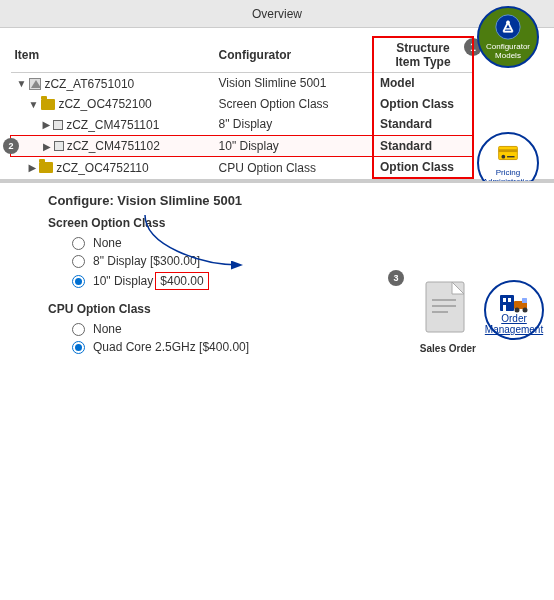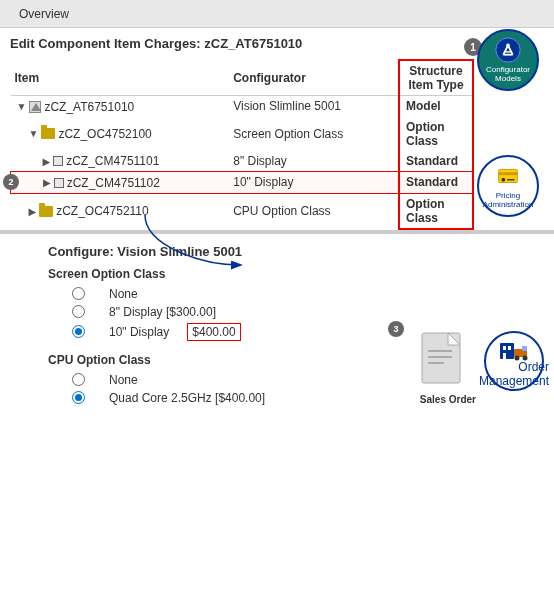--- a/index.html
+++ b/index.html
@@ -18,20 +18,21 @@
       position: relative;
     }
     
     .tab-bar {
       display: flex;
       align-items: center;
       background: #e8e8e8;
       border-bottom: 1px solid #ccc;
       padding: 0 8px;
       height: 28px;
+      flex-direction: column;
     }
     .tab {
       padding: 4px 10px;
       cursor: pointer;
       font-size: 12px;
       color: #333;
       border: 1px solid transparent;
       border-radius: 3px 3px 0 0;
       background: transparent;
       height: 28px;
@@ -169,21 +170,21 @@
       width: 75px;
       display: flex;
       flex-direction: column;
       align-items: center;
     }
     .config-icon-circle {
       width: 62px;
       height: 62px;
       border: 2px solid #003399;
       border-radius: 50%;
-      background: #0f766e;
+      background: #4d7c0f;
       display: flex;
       flex-direction: column;
       align-items: center;
       justify-content: center;
       color: #fff;
       font-size: 9px;
       text-align: center;
       cursor: pointer;
       margin-bottom: 4px;
     }
@@ -228,21 +229,20 @@
       color: #333;
       margin-bottom: 4px;
       font-size: 12px;
     }
     .option-row {
       display: flex;
       align-items: center;
       padding: 2px 0 2px 24px;
       font-size: 12px;
       color: #333;
-      gap: 16px;
     }
     .radio-btn {
       width: 13px;
       height: 13px;
       border: 1.5px solid #666;
       border-radius: 50%;
       margin-right: 8px;
       display: inline-flex;
       align-items: center;
       justify-content: center;
@@ -299,30 +299,29 @@
       <span>Overview</span>
     </div>
   </div>
 
   <div class="top-section">
 
     <div class="badge-circle" style="right: 72px; top: 10px;">
       <span>1</span>
     </div>
 
-    <div class="edit-title">Edit Component Item Charges: zCZ_AT6751010</div>
 
     <div style="display:flex; position:relative;">
       <div style="flex:1; padding-right: 70px;">
         <table class="item-table">
           <thead>
             <tr>
               <th>Item</th>
               <th>Configurator</th>
-              <th class="structure-col-header" style="text-align:center; width:74px; padding: 3px 4px;">
+              <th class="structure-col-header" style="text-align:center; width:100px; padding: 3px 4px;">
                 <span>Structure<br>Item Type</span>
               </th>
             </tr>
           </thead>
           <tbody>
 
             <tr>
               <td>
                 <span class="indent-0" style="display:inline-flex;align-items:center;">
 
@@ -470,21 +469,21 @@
 
       <div class="option-row">
         <span class="radio-btn selected"></span>
         <span>Quad Core 2.5GHz [$400.00]</span>
       </div>
     </div>
 
     <div class="sales-order-area">
 
       <div style="display:flex; align-items:flex-end; gap:8px; justify-content:center;">
-        <div style="text-align:left;">
+        <div style="text-align:center;">
           <svg width="48" height="58" viewBox="0 0 48 58">
             <rect x="2" y="2" width="38" height="50" rx="2" fill="#ddd" stroke="#aaa" stroke-width="1"></rect>
             <polygon points="28,2 40,14 28,14" fill="#fff" stroke="#aaa" stroke-width="1"></polygon>
             <line x1="8" y1="20" x2="32" y2="20" stroke="#999" stroke-width="1.5"></line>
             <line x1="8" y1="26" x2="32" y2="26" stroke="#999" stroke-width="1.5"></line>
             <line x1="8" y1="32" x2="24" y2="32" stroke="#999" stroke-width="1.5"></line>
           </svg>
           <div style="font-size:10px; font-weight:bold; color:#333; margin-top:2px;">Sales Order</div>
         </div>
         <div class="order-icon-circle" style="width:60px; height:60px; margin-bottom:14px;">
@@ -493,20 +492,20 @@
             <rect x="2" y="10" width="14" height="16" fill="#003399" rx="1"></rect>
             <rect x="5" y="13" width="3" height="4" fill="#fff"></rect>
             <rect x="10" y="13" width="3" height="4" fill="#fff"></rect>
             <rect x="5" y="20" width="3" height="6" fill="#fff"></rect>
 
             <rect x="16" y="16" width="13" height="8" fill="#cc6600" rx="1"></rect>
             <rect x="24" y="13" width="5" height="5" fill="#88aaff" rx="0.5"></rect>
             <circle cx="19" cy="25" r="2.5" fill="#333"></circle>
             <circle cx="27" cy="25" r="2.5" fill="#333"></circle>
           </svg>
-          <span style="font-size:12px; color:#003399; line-height:1.1; text-align:right;">Order Management</span>
+          <span style="font-size:10px; color:#003399; line-height:1.1; text-align:center;text-decoration:underline;">Order Management</span>
         </div>
       </div>
     </div>
 
   </div>
 
 </div>
 
 </body></html>

